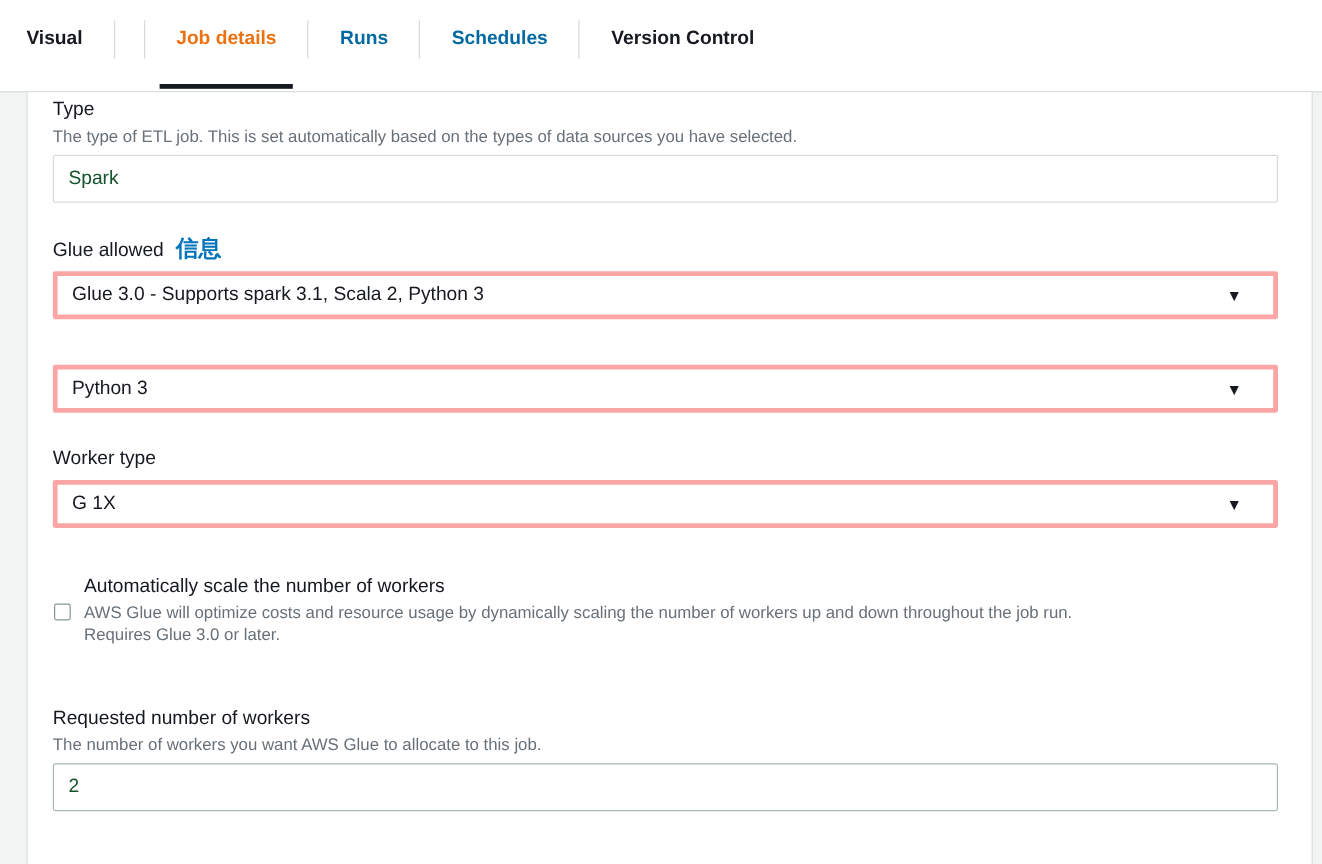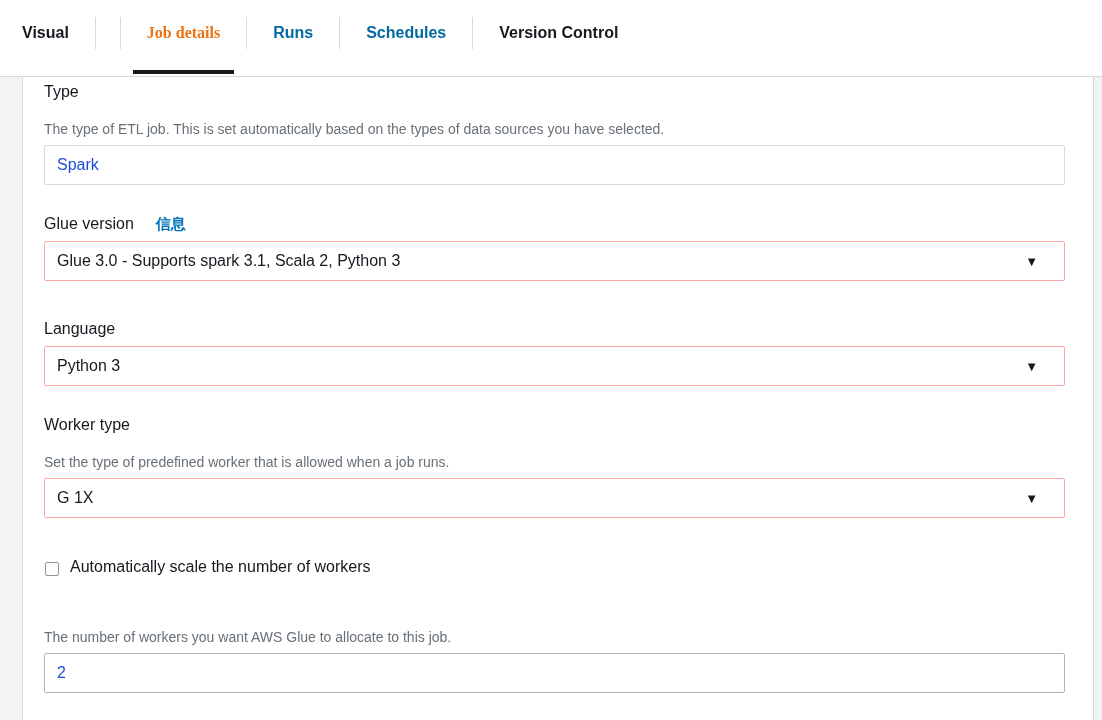--- a/index.html
+++ b/index.html
@@ -23,21 +23,21 @@
     font-weight: 700;
     color: #16191f;
     padding: 0 14px;
     height: 100%;
     display: flex;
     align-items: center;
     cursor: pointer;
     white-space: nowrap;
   }
   .tab.disabled { color: #0369a1; cursor: default; }
-  .tab.active { color: #ec7211; font-family: Liberation Serif, serif; }
+  .tab.active { color: #ec7211; }
   .tab.active::after {
     content: "";
     position: absolute;
     left: 0; right: 0; bottom: 2px;
     height: 4px;
     background: #16191f;
   }
   .tab-divider {
     width: 1px;
     height: 32px;
@@ -67,62 +67,62 @@
 
   .field-label {
     font-size: 16px;
     line-height: 20px;
     color: #16191f;
   }
   .field-desc {
     font-size: 14px;
     line-height: 18px;
     color: #687078;
-    margin-top: 18px;
+    margin-top: 2px;
   }
   .control { margin-top: 7px; }
 
   .text-input {
     width: 100%;
     height: 40px;
     font-family: "Liberation Sans", "DejaVu Sans", sans-serif;
     font-size: 16px;
-    color: #1d4ed8;
+    color: #14532d;
     background: #ffffff;
     border: 1px solid #aab7b8;
     border-radius: 2px;
     padding: 16px 12px;
     outline: none;
   }
   .text-input.readonly { border-color: #d5dbdb; }
 
   .select {
     width: 100%;
     height: 40px;
     background: #ffffff;
-    border: 1px solid #fca5a5;
+    border: 4px solid #fca5a5;
     border-radius: 2px;
     padding: 0 16px 0 12px;
     display: flex;
     align-items: center;
     justify-content: space-between;
     cursor: pointer;
   }
   .select .value { font-size: 16px; color: #16191f; }
   .select .arrow { font-size: 13px; color: #16191f; margin-right: 10px; }
 
   .field { margin-bottom: 29px; }
   .field.gap-lg { margin-bottom: 38px; }
 
   .info-link {
-    font-size: 15px;
+    font-size: 19px;
     color: #0073bb;
     font-weight: 700;
     text-decoration: none;
-    margin-left: 22px;
+    margin-left: 10px;
     cursor: pointer;
   }
 
   
   .checkbox-block { margin-top: 40px; margin-bottom: 52px; }
   .checkbox-row { display: flex; align-items: center; }
   .checkbox-input {
     width: 14px; height: 14px;
     margin: 3px 0 0 1px;
     accent-color: #ffffff;
@@ -172,61 +172,64 @@
     <div class="field">
       <div class="field-label">Type</div>
       <div class="field-desc">The type of ETL job. This is set automatically based on the types of data sources you have selected.</div>
       <div class="control">
         <input class="text-input readonly" type="text" value="Spark" style="">
       </div>
     </div>
 
     <div class="field gap-lg">
       <div class="field-label">
-        <span>Glue version</span><a class="info-link">信息</a>
+        <span>Glue allowed</span><a class="info-link">信息</a>
       </div>
       <div class="control">
         <div class="select">
           <span class="value">Glue 3.0 - Supports spark 3.1, Scala 2, Python 3</span>
           <span class="arrow">▼</span>
         </div>
       </div>
     </div>
 
     <div class="field">
-      <div class="field-label">Language</div>
       <div class="control">
         <div class="select">
           <span class="value">Python 3</span>
           <span class="arrow">▼</span>
         </div>
       </div>
     </div>
 
     <div class="field">
       <div class="field-label">Worker type</div>
-      <div class="field-desc">Set the type of predefined worker that is allowed when a job runs.</div>
       <div class="control">
         <div class="select">
           <span class="value">G 1X</span>
           <span class="arrow">▼</span>
         </div>
       </div>
     </div>
 
     <div class="checkbox-block">
       <div class="checkbox-row">
         <input type="checkbox" class="checkbox-input" style="">
         <div class="checkbox-texts">
           <label class="checkbox-label">Automatically scale the number of workers</label>
-        </div>
-      </div>
-    </div>
-
-    <div class="field">
+          <div class="checkbox-desc">
+            <div>AWS Glue will optimize costs and resource usage by dynamically scaling the number of workers up and down throughout the job run.</div>
+            <div>Requires Glue 3.0 or later.</div>
+          </div>
+        </div>
+      </div>
+    </div>
+
+    <div class="field">
+      <div class="field-label">Requested number of workers</div>
       <div class="field-desc">The number of workers you want AWS Glue to allocate to this job.</div>
       <div class="control">
         <input class="text-input" type="text" value="2" style="">
       </div>
     </div>
 
   </div>
 </div>
 
 </body></html>

